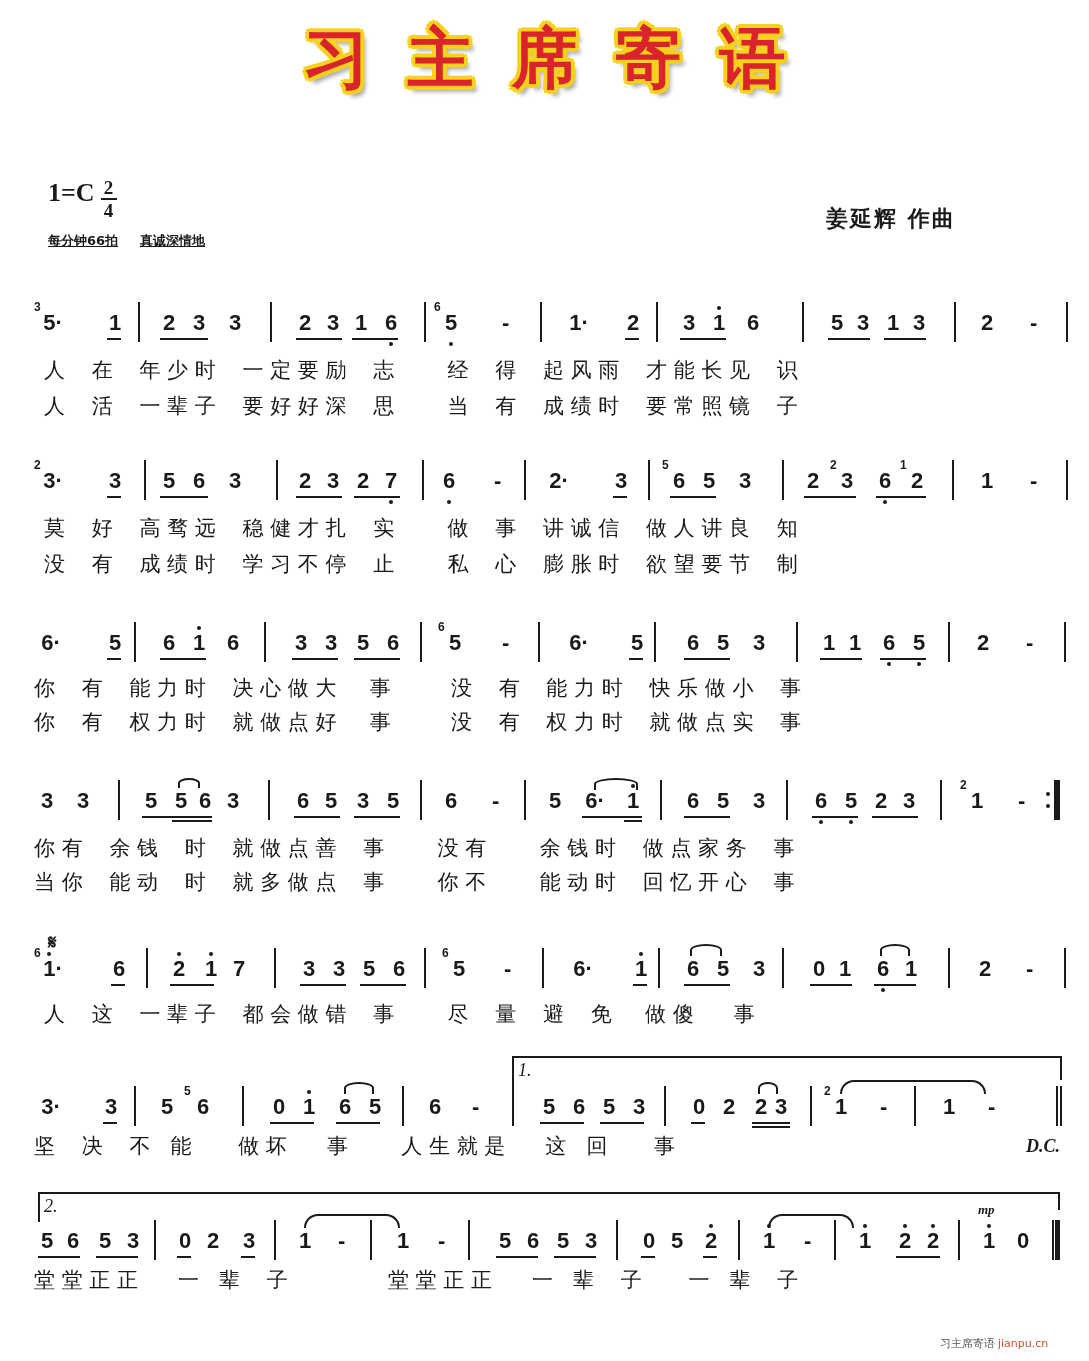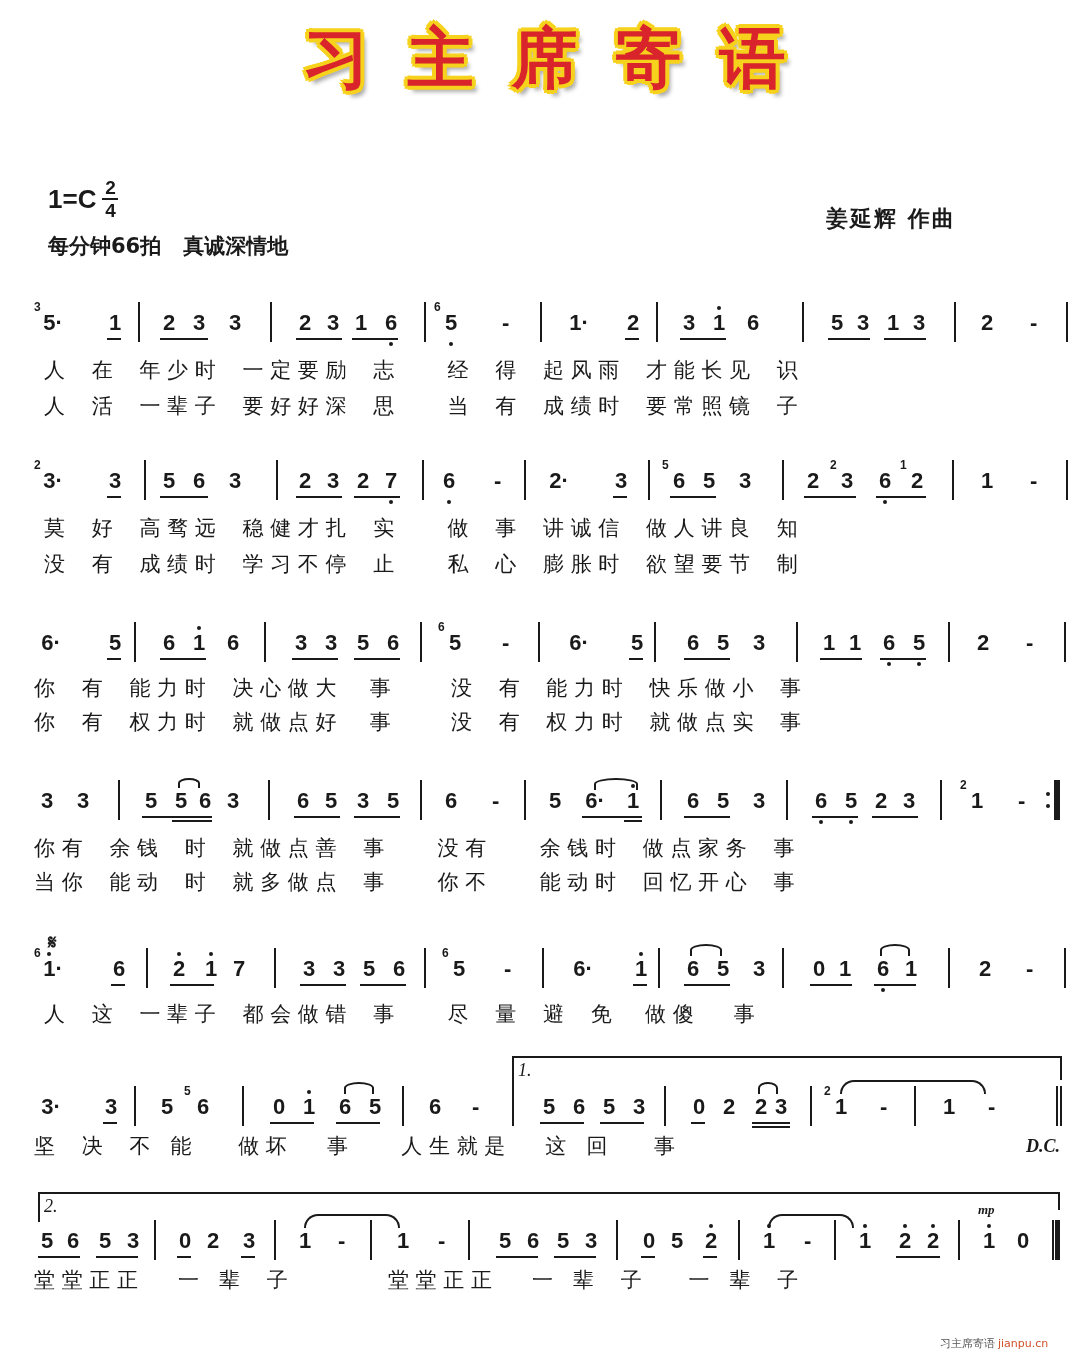--- a/index.html
+++ b/index.html
@@ -10,27 +10,27 @@
       position: absolute; left: 0; top: 14px; width: 1089px; text-align: center;
       font-family: "DejaVu Serif", serif; font-weight: bold; font-size: 66px;
       letter-spacing: 38px; padding-left: 38px;
       color: #d8242a;
       text-shadow:
         -3px -3px 0 #f6d21d, 3px -3px 0 #f6d21d, -3px 3px 0 #f6d21d, 3px 3px 0 #f6d21d,
         0 -4px 0 #f6d21d, 0 4px 0 #f6d21d, -4px 0 0 #f6d21d, 4px 0 0 #f6d21d,
         5px 6px 4px rgba(0,0,0,0.35);
     }
 
-    .key { position: absolute; left: 48px; top: 178px; display: flex; align-items: center;
-      font-family: Liberation Sans, sans-serif; font-weight: bold; font-size: 26px; }
+    .key { position: absolute; left: 48px; top: 178px; display: flex; 
+      font-family: Liberation Serif, serif; font-weight: bold; font-size: 26px; }
     .key .frac { display: inline-flex; flex-direction: column; align-items: center; margin-left: 6px;
       font-size: 19px; line-height: 19px; }
     .key .frac .line { width: 16px; height: 2px; background: #1a1a1a; margin: 1px 0; }
-    .tempo { position: absolute; left: 48px; top: 232px; font-weight: bold; font-size: 21px;
-      font-family: "DejaVu Sans", sans-serif; }
+    .tempo { position: absolute; left: 48px; top: 232px; font-weight: bold; font-size: 13px;
+      font-family: "DejaVu Sans", sans-serif; text-decoration: underline; }
     .tempo span + span { margin-left: 22px; }
     .composer { position: absolute; left: 826px; top: 204px; font-size: 22px; font-weight: bold;
       font-family: "DejaVu Serif", serif; letter-spacing: 2px; }
 
     .line-row { position: absolute; left: 34px; width: 1040px; }
     .notes { position: absolute; left: 0; top: 0; width: 100%; height: 46px; }
     .note { position: absolute; font-family: "Liberation Sans", sans-serif; font-weight: bold;
       font-size: 22px; line-height: 22px; top: 12px; text-align: center; width: 18px; }
     .dash { position: absolute; top: 12px; font-weight: bold; font-size: 22px; line-height: 22px; font-family: "Liberation Sans", sans-serif; }
     .bar { position: absolute; top: 2px; width: 2px; height: 40px; background: #1a1a1a; }

